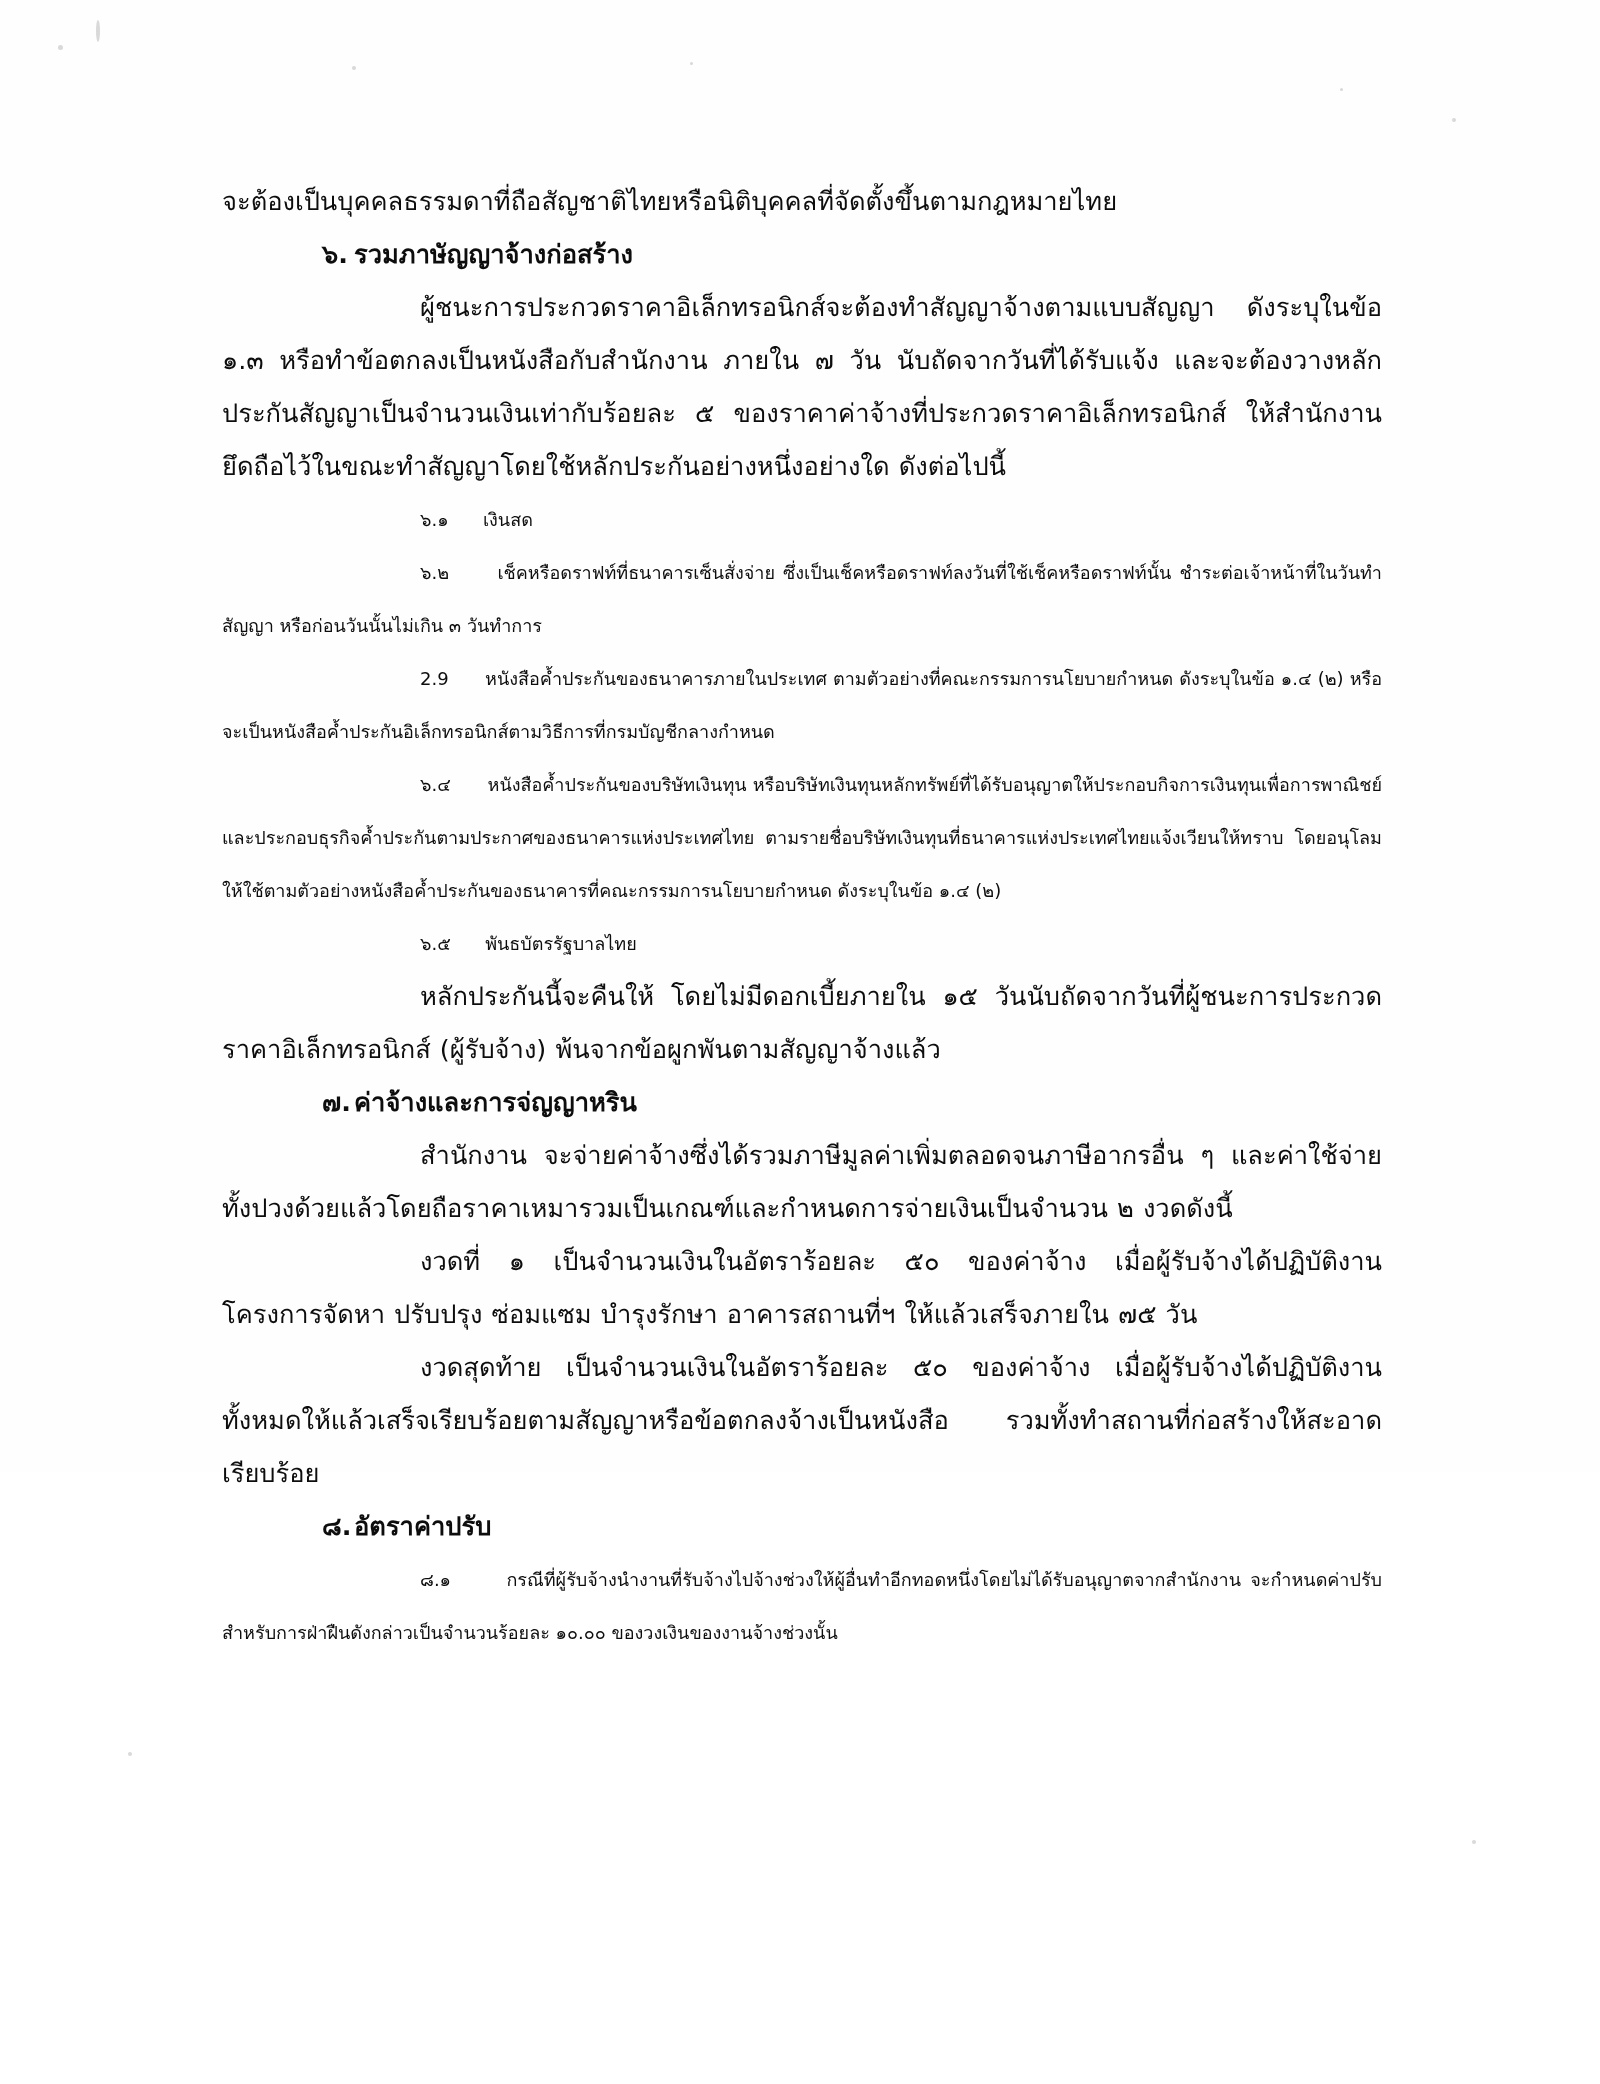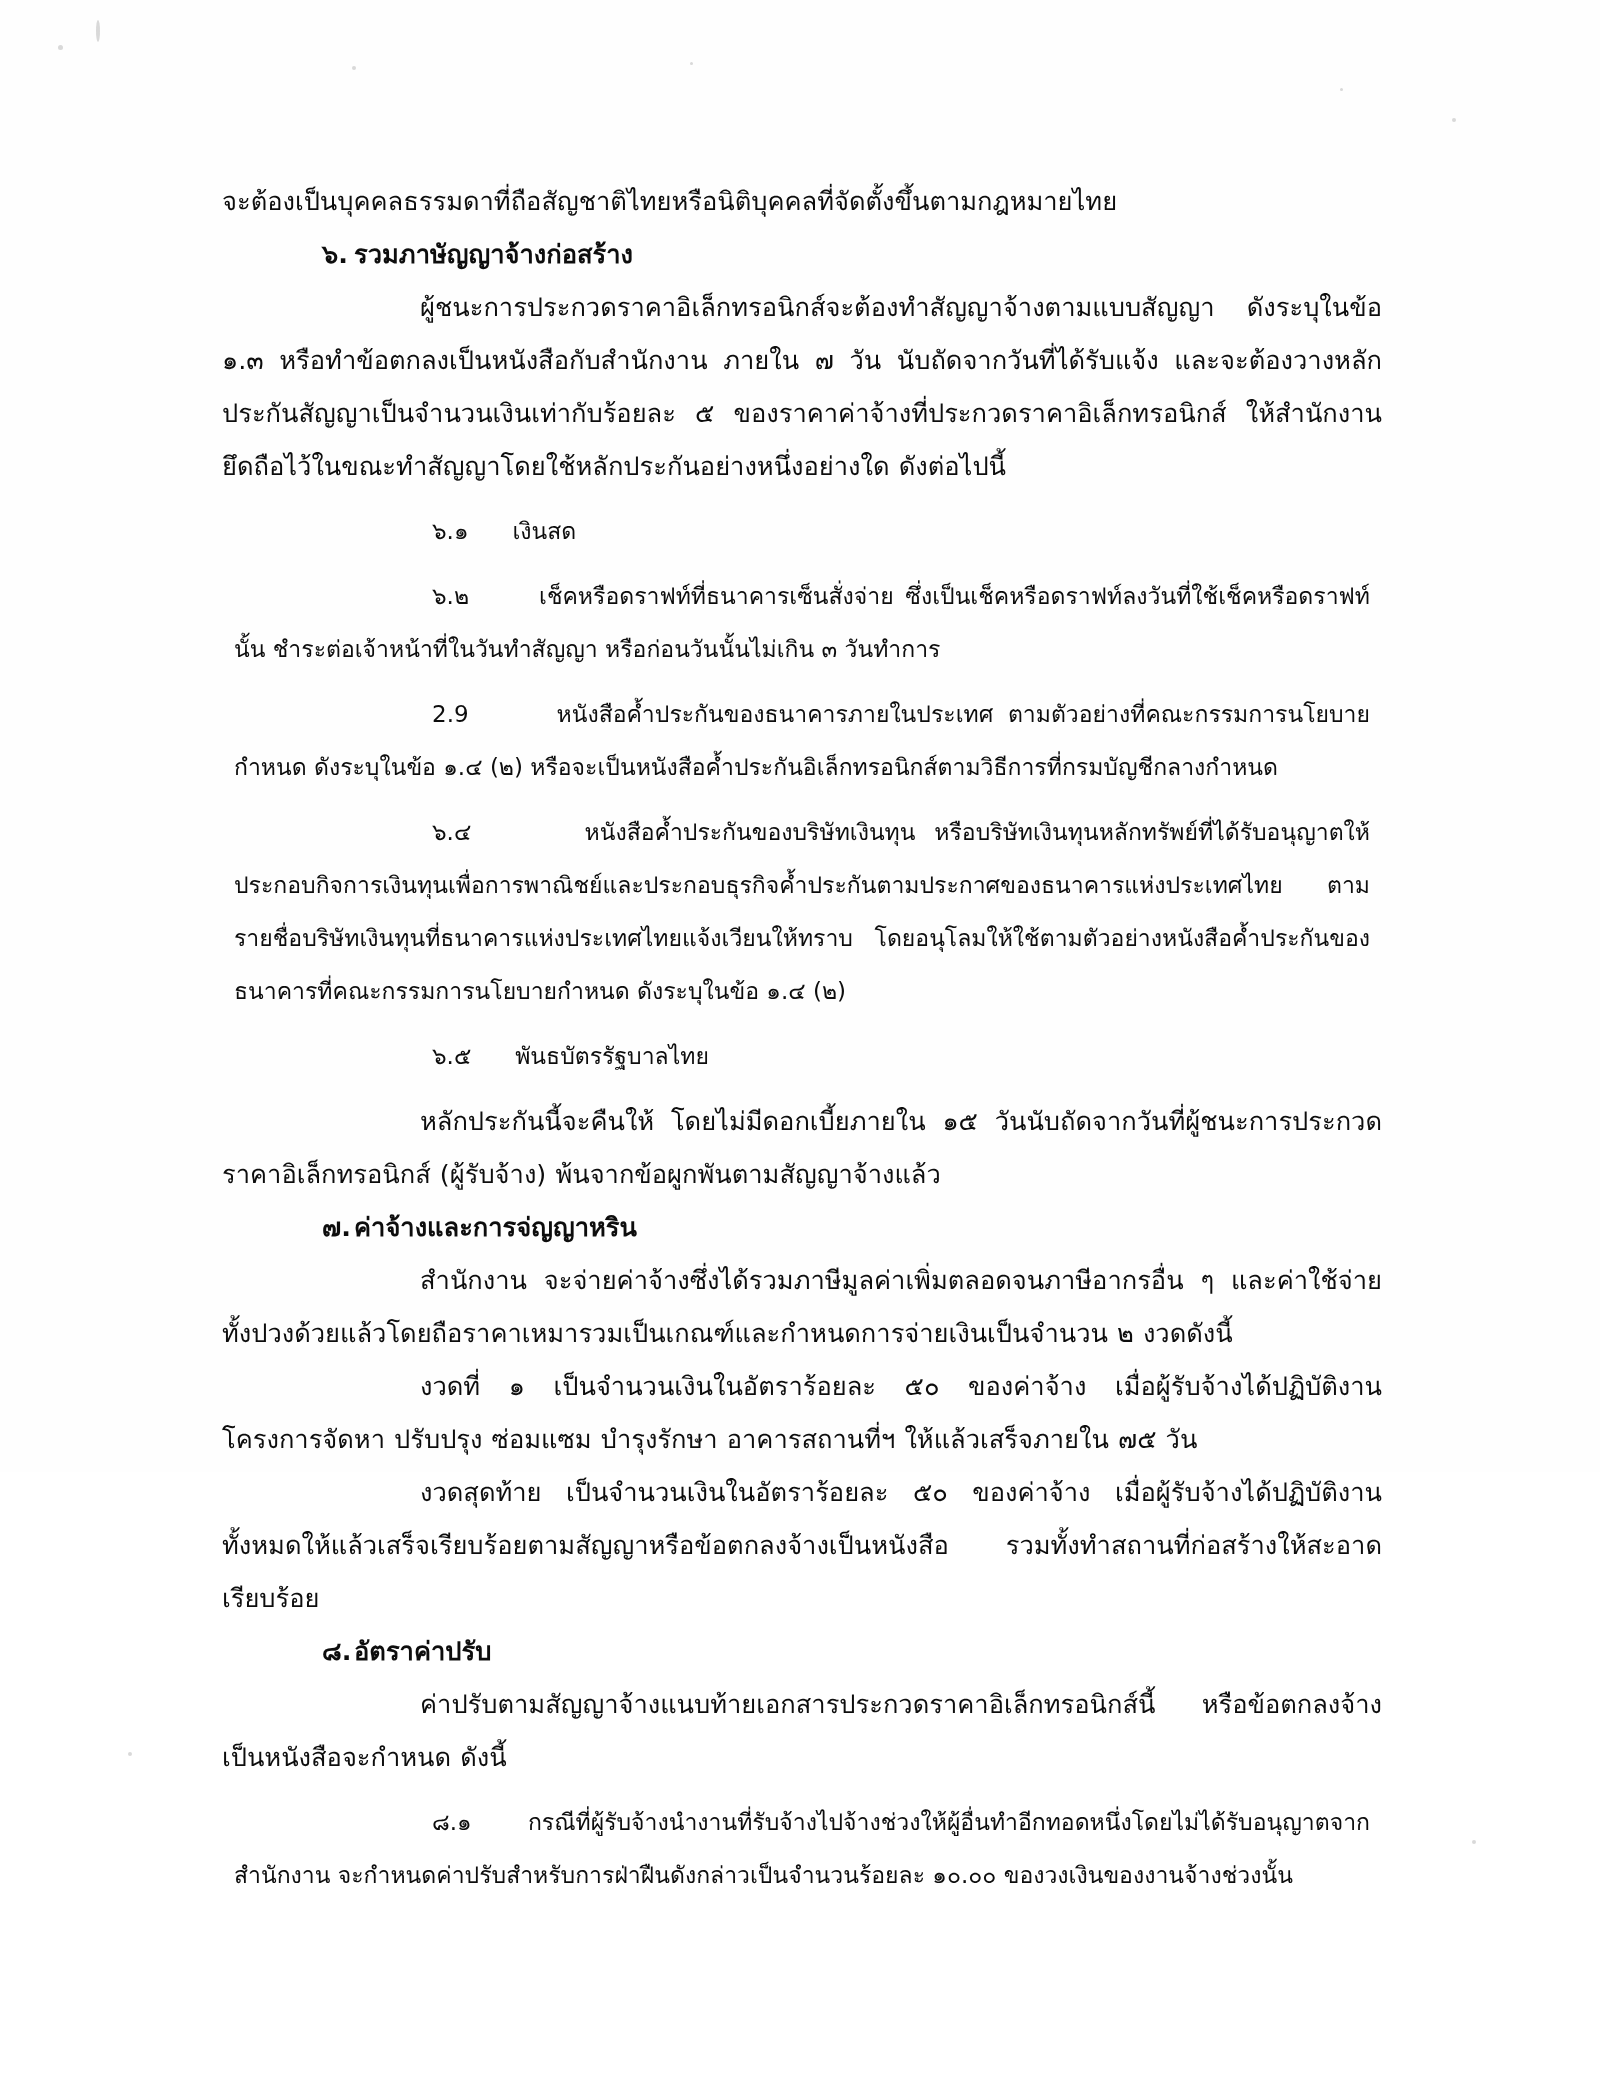--- a/index.html
+++ b/index.html
@@ -57,24 +57,24 @@
     width: 92px;
     flex: 0 0 92px;
     text-align: left;
     padding-left: 100px;
     box-sizing: border-box;
   }
   .heading-text {
     padding-left: 32px;
   }
   .sub-para {
-    font-size: 23px;
+    font-size: 18px;
     line-height: 53px;
     text-align: justify;
-    margin: 12px;
+    margin: 0;
   }
   .lead-wide {
     display: inline-block;
     width: 198px;
   }
   .nowrap { white-space: nowrap; }
 </style>
 </head>
 <body>
 
@@ -141,22 +141,19 @@
 
     <p class="para">
       <span class="lead-wide"></span><span>งวดสุดท้าย เป็นจำนวนเงินในอัตราร้อยละ ๕๐ ของค่าจ้าง เมื่อผู้รับจ้างได้ปฏิบัติงานทั้งหมดให้แล้วเสร็จเรียบร้อยตามสัญญาหรือข้อตกลงจ้างเป็นหนังสือ รวมทั้งทำสถานที่ก่อสร้างให้สะอาดเรียบร้อย</span>
     </p>
 
     <div class="heading-row">
       <span class="heading-num">๘.</span>
       <span class="heading-text">อัตราค่าปรับ</span>
     </div>
 
-    <p class="para">
-      <span class="lead-wide"></span><span>ค่าปรับตามสัญญาจ้างแนบท้ายเอกสารประกวดราคาอิเล็กทรอนิกส์นี้ หรือข้อตกลงจ้างเป็นหนังสือจะกำหนด ดังนี้</span>
-    </p>
 
     <p class="sub-para">
       <span class="lead-wide"></span><span>๘.๑</span><span class="nowrap">&nbsp;&nbsp;&nbsp;&nbsp;&nbsp;&nbsp;</span><span>กรณีที่ผู้รับจ้างนำงานที่รับจ้างไปจ้างช่วงให้ผู้อื่นทำอีกทอดหนึ่งโดยไม่ได้รับอนุญาตจากสำนักงาน จะกำหนดค่าปรับสำหรับการฝ่าฝืนดังกล่าวเป็นจำนวนร้อยละ ๑๐.๐๐ ของวงเงินของงานจ้างช่วงนั้น</span>
     </p>
 
   </div>
 </div>
 
 </body></html>

